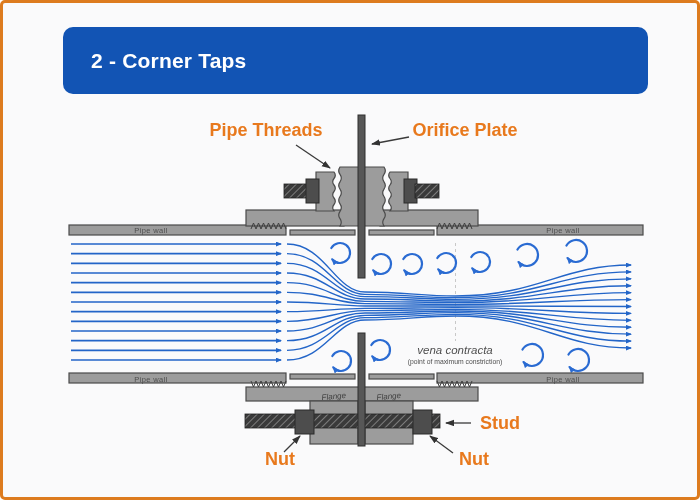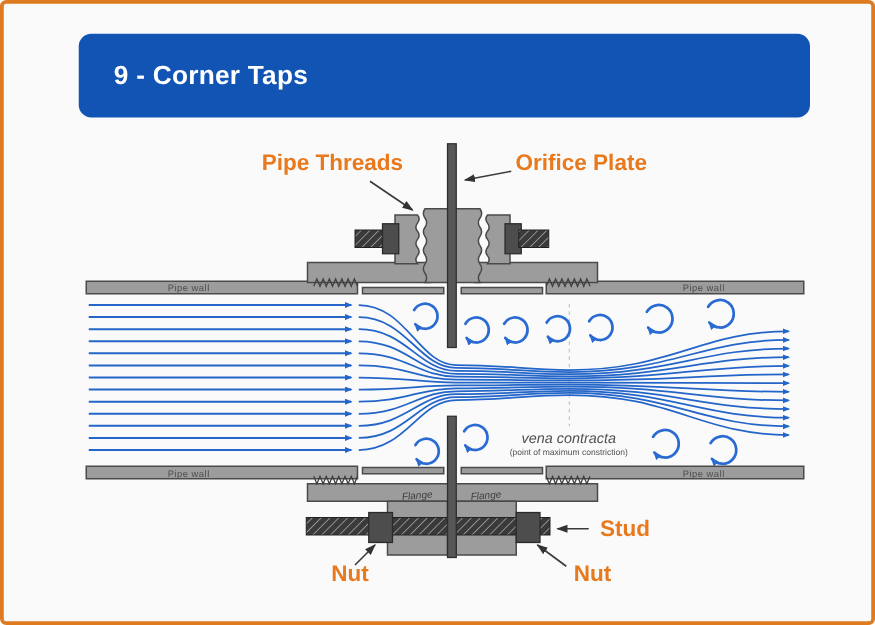--- a/index.html
+++ b/index.html
@@ -27,21 +27,21 @@
   .plate{fill:#575757; stroke:#2E2E2E; stroke-width:1;}
   .zig{fill:none; stroke:#3E3E3E; stroke-width:1;}
   .ann{stroke:#3A3A3A; stroke-width:1.3; fill:none;}
 </style>
 </head>
 <body>
 
 <div class="frame">
 
   <div class="header">
-    <span class="title">9 - Corner Taps</span>
+    <span class="title">2 - Corner Taps</span>
   </div>
 
   <svg width="700" height="500" viewBox="0 0 700 500">
     <defs>
       <marker id="arrB" markerWidth="6" markerHeight="5" refX="5" refY="2.4" orient="auto" markerUnits="userSpaceOnUse">
         <path d="M0,0 L6,2.4 L0,4.8 Z" fill="#2365C8"></path>
       </marker>
       <marker id="arrE" markerWidth="7" markerHeight="6" refX="5.5" refY="2.8" orient="auto" markerUnits="userSpaceOnUse">
         <path d="M0,0 L7,2.8 L0,5.6 Z" fill="#2A6BD2"></path>
       </marker>

